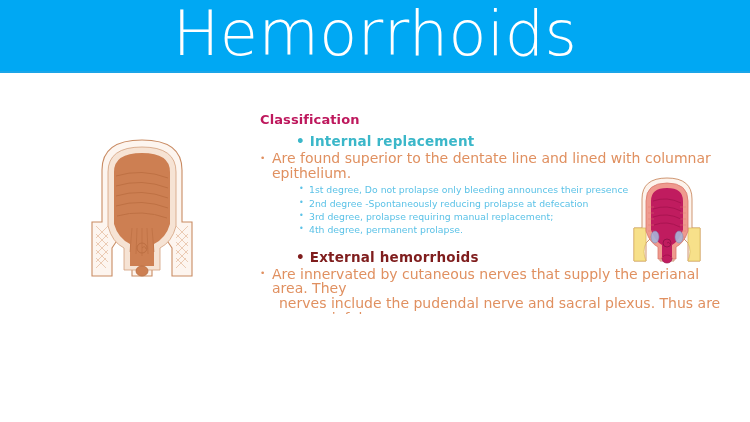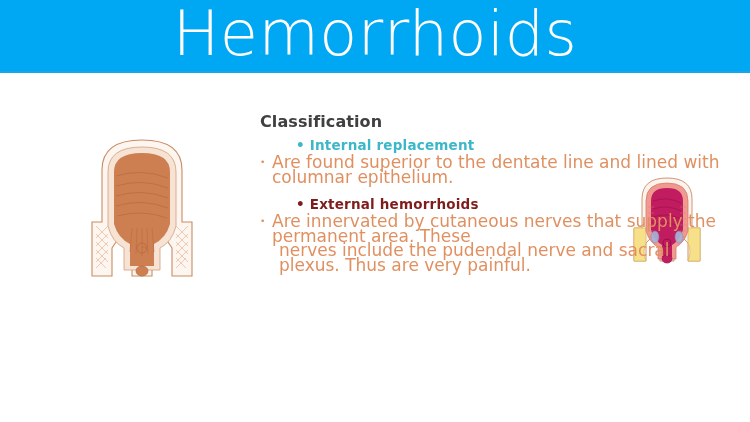--- a/index.html
+++ b/index.html
@@ -53,22 +53,22 @@
   
   #content {
     position: absolute;
     left: 258px;
     top: 112px;
     width: 470px;
   }
   .heading-classification {
     font-family: "DejaVu Sans", sans-serif;
     font-weight: bold;
-    font-size: 16px;
-    color: #404040;
+    font-size: 13px;
+    color: #be185d;
     margin: 0 0 6px 2px;
     letter-spacing: 0.1px;
   }
   .subhead {
     font-family: "DejaVu Sans", sans-serif;
     font-weight: bold;
     font-size: 13.5px;
     margin: 0 0 2px 38px;
     letter-spacing: 0.2px;
     white-space: nowrap;
@@ -77,21 +77,21 @@
   .subhead-external { color: #7f1d1d; }
 
   ul.lvl1 {
     list-style: none;
     margin: 0;
     padding: 0;
   }
   ul.lvl1 > li {
     position: relative;
     font-family: "DejaVu Sans", sans-serif;
-    font-size: 17px;
+    font-size: 14px;
     line-height: 14.6px;
     color: #e09060;
     padding-left: 14px;
     margin: 0 0 1px 0;
   }
   ul.lvl1 > li::before {
     content: "\2022";
     position: absolute;
     left: 2px;
     top: -0.5px;
@@ -294,28 +294,34 @@
     <div class="heading-classification">Classification</div>
 
     <div class="subhead subhead-internal">
       •&nbsp;<span>Internal replacement</span>
     </div>
 
     <ul class="lvl1">
       <li>Are found superior to the dentate line and lined with columnar epithelium.</li>
     </ul>
 
+    <ul class="lvl2">
+      <li>1st degree, Do not prolapse only bleeding announces their presence</li>
+      <li>2nd degree -Spontaneously reducing prolapse at defecation</li>
+      <li>3rd degree, prolapse requiring manual replacement;</li>
+      <li>4th degree, permanent prolapse.</li>
+    </ul>
 
     <div class="subhead subhead-external" style="margin-top:12px;">
       •&nbsp;<span>External hemorrhoids</span>
     </div>
 
     <ul class="lvl1">
       <li>
-        <span>Are innervated by cutaneous nerves that supply the permanent area. These</span>
+        <span>Are innervated by cutaneous nerves that supply the perianal area. They</span>
         <span class="cont">nerves include the pudendal nerve and sacral plexus. Thus are very painful.</span>
       </li>
     </ul>
 
   </div>
 
   <div id="logo">
     <div id="logo-mark">
       <svg viewBox="0 0 56 44" width="56" height="44">
 

